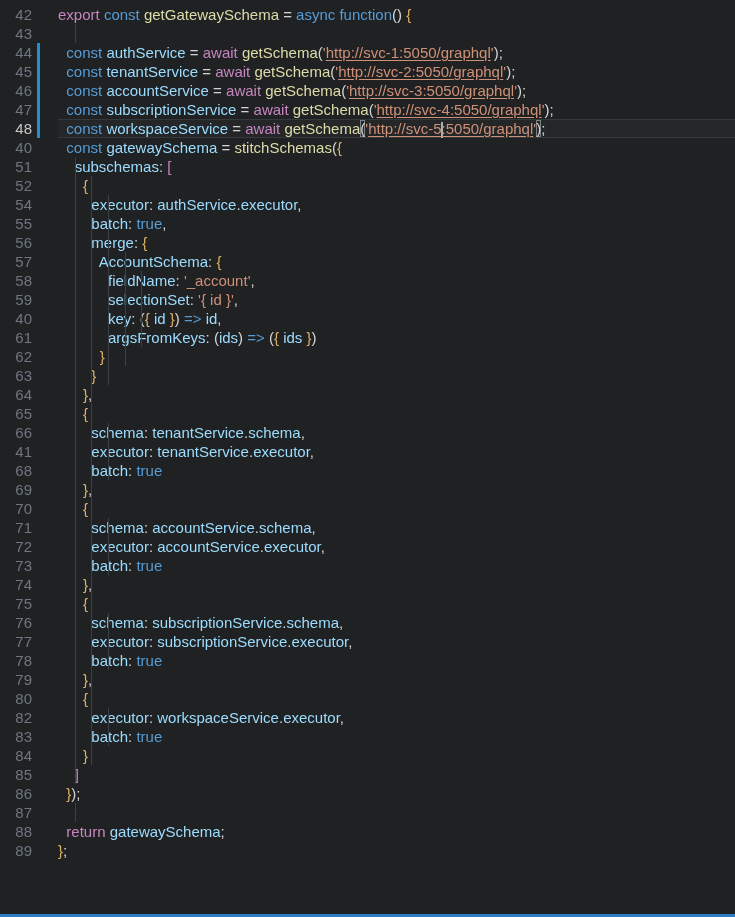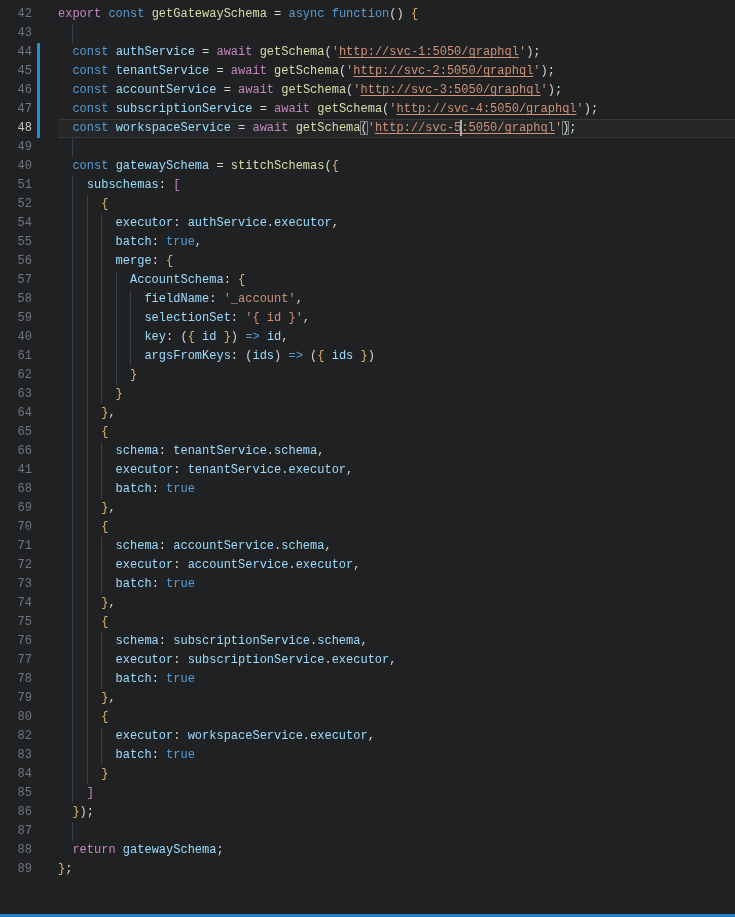--- a/index.html
+++ b/index.html
@@ -6,22 +6,22 @@
     --bg:#202122; --numColor:#6e7681; --numActive:#c6c6c6; --mod:#2090d3;
     --kwb:#569cd6; --kwp:#c586c0; --fn:#dcdcaa; --var:#9cdcfe; --str:#ce9178;
     --pun:#d4d4d4; --brace:#dfb267; --sqb:#c586c0; --guide:#3a4045;
     --curBorder:#35393b; --curBg:#242628; --cursor:#aeafad; --boxb:#7e8486;
     --pborder:#2b7fc4;
   }
   html,body{margin:0;padding:0;}
   body{width:735px;height:917px;overflow:hidden;background:var(--bg);}
   .editor{
     position:relative;width:735px;height:917px;
-    font-family:Liberation Mono, monospace;
-    font-size:12px;line-height:19px;
+    font-family:Liberation Sans, sans-serif;
+    font-size:15px;line-height:19px;
   }
   .lines{padding-top:5px;}
   .row{display:flex;height:19px;}
   .num{flex:0 0 32px;width:32px;text-align:right;color:var(--numColor);user-select:none;}
   .gap{flex:0 0 26px;position:relative;}
   .modbar{position:absolute;left:5px;top:0;width:3px;height:19px;background:var(--mod);}
   .code{flex:1 1 auto;position:relative;white-space:pre;color:var(--pun);}
   .row.current .num{color:var(--numActive);}
   .row.current .code{
     background:var(--curBg);
@@ -85,25 +85,20 @@
         <span class="code"><span class="tok-pun">  </span><span class="tok-kwb">const</span><span class="tok-pun"> </span><span class="tok-var">subscriptionService</span><span class="tok-pun"> = </span><span class="tok-kwp">await</span><span class="tok-pun"> </span><span class="tok-fn">getSchema</span><span class="tok-pun">(</span><span class="tok-str">'</span><span class="tok-str tok-url">http://svc-4:5050/graphql</span><span class="tok-str">'</span><span class="tok-pun">);</span></span>
       </div>
       <div class="row current">
         <span class="num">48</span>
         <span class="gap">
           <i class="modbar"></i>
         </span>
         <span class="code"><span class="tok-pun">  </span><span class="tok-kwb">const</span><span class="tok-pun"> </span><span class="tok-var">workspaceService</span><span class="tok-pun"> = </span><span class="tok-kwp">await</span><span class="tok-pun"> </span><span class="tok-fn">getSchema</span><span class="tok-pun tok-boxed">(</span><span class="tok-str">'</span><span class="tok-str tok-url">http://svc-5</span><span class="cursor"></span><span class="tok-str tok-url">:5050/graphql</span><span class="tok-str">'</span><span class="tok-pun tok-boxed">)</span><span class="tok-pun">;</span></span>
       </div>
       <div class="row">
-        <span class="num">49</span>
-        <span class="gap"></span>
-        <span class="code"><i class="guide" style="left: 2ch;"></i></span>
-      </div>
-      <div class="row">
         <span class="num">40</span>
         <span class="gap"></span>
         <span class="code"><span class="tok-pun">  </span><span class="tok-kwb">const</span><span class="tok-pun"> </span><span class="tok-var">gatewaySchema</span><span class="tok-pun"> = </span><span class="tok-fn">stitchSchemas</span><span class="tok-pun">(</span><span class="tok-brace">{</span></span>
       </div>
       <div class="row">
         <span class="num">51</span>
         <span class="gap"></span>
         <span class="code"><i class="guide" style="left: 2ch;"></i><span class="tok-pun">    </span><span class="tok-var">subschemas</span><span class="tok-pun">: </span><span class="tok-sqb">[</span></span>
       </div>
       <div class="row">

